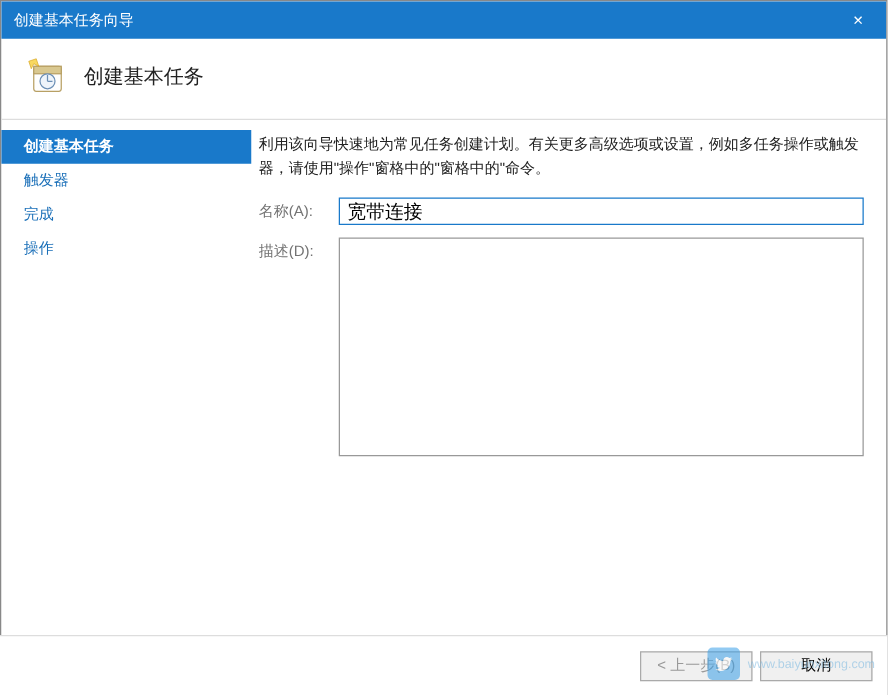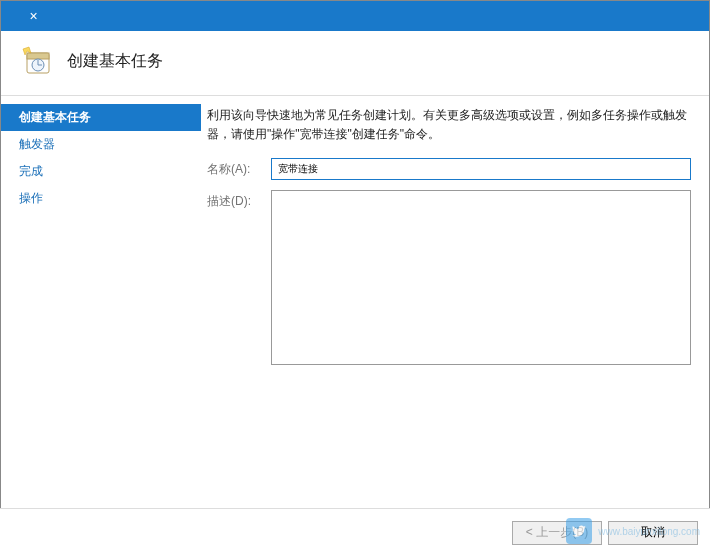--- a/index.html
+++ b/index.html
@@ -87,21 +87,21 @@
 .form-label {
   width: 64px;
   padding-top: 3px;
   font-size: 12px;
   color: #737373;
 }
 .form-input {
   flex: 1;
   border: 1px solid #1979ca;
   padding: 3px 6px;
-  font-size: 10px;
+  font-size: 15px;
   font-family: inherit;
   outline: none;
   height: 22px;
 }
 .form-textarea {
   flex: 1;
   border: 1px solid #999;
   padding: 3px 6px;
   font-size: 12px;
   font-family: inherit;
@@ -162,20 +162,21 @@
   align-items: center;
   justify-content: center;
 }
 .watermark-badge svg { width: 16px; height: 16px; }
 .watermark-text { letter-spacing: 1px; }
 </style>
 </head>
 <body>
 
 <div class="titlebar">
+  <span class="titlebar-title">创建基本任务向导</span>
   <div class="close-btn">
     <span>×</span>
   </div>
 </div>
 
 <div class="header">
   <div class="header-icon">
     <svg viewBox="0 0 32 32">
       <rect x="6" y="8" width="22" height="20" rx="2" fill="#fefefe" stroke="#b8a064" stroke-width="1"></rect>
       <rect x="6" y="8" width="22" height="6" fill="#d9c890" stroke="#b8a064" stroke-width="1"></rect>
@@ -198,21 +199,21 @@
     </div>
     <div class="sidebar-item">
       <span>完成</span>
     </div>
     <div class="sidebar-item">
       <span>操作</span>
     </div>
   </div>
 
   <div class="content">
-    <div class="instruction">利用该向导快速地为常见任务创建计划。有关更多高级选项或设置，例如多任务操作或触发器，请使用"操作"宽带连接"创建任务"命令。</div>
+    <div class="instruction">利用该向导快速地为常见任务创建计划。有关更多高级选项或设置，例如多任务操作或触发器，请使用"操作"窗格中的"窗格中的"命令。</div>
 
     <div class="form-row">
       <div class="form-label">名称(A):</div>
       <input type="text" class="form-input" value="宽带连接" style="">
     </div>
 
     <div class="form-row">
       <div class="form-label">描述(D):</div>
       <textarea class="form-textarea" style=""></textarea>
     </div>

